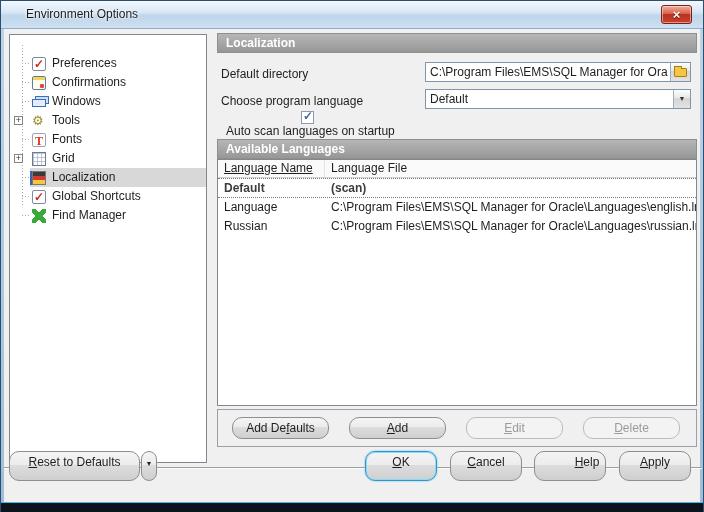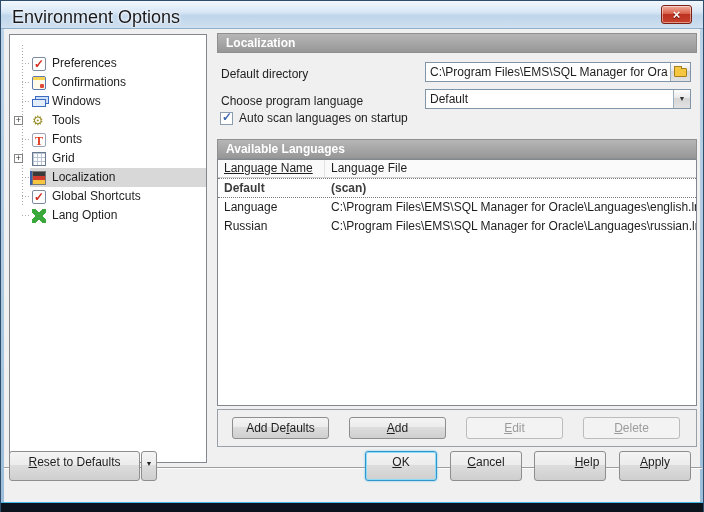--- a/index.html
+++ b/index.html
@@ -6,21 +6,21 @@
   html,body { width:704px; height:512px; }
   body { font-family:"Liberation Sans", sans-serif; font-size:12px; color:#1e1e1e; }
 
   .window { position:relative; width:704px; height:512px; background:#f0f0f0; overflow:hidden;
             border-left:1px solid #2e4d6b; border-right:1px solid #2e4d6b; border-top:1px solid #2e4d6b; }
 
   
   .titlebar { position:absolute; left:0; top:0; width:704px; height:28px;
     background:linear-gradient(180deg,#f2f8fd 0%,#d9e8f6 40%,#bed5ea 55%,#cfe0f0 100%);
     border-bottom:1px solid #8fb0cc; }
-  .title-text { position:absolute; left:11px; top:6px; font-size:18px; color:#19191c;
+  .title-text { position:absolute; left:25px; top:6px; font-size:12px; color:#19191c;
     text-shadow:0 0 4px #ffffff, 0 0 2px #ffffff; }
   .close-btn { position:absolute; right:13px; top:4px; width:31px; height:19px;
     background:linear-gradient(180deg,#f0b0a0 0%,#d9604a 45%,#bb3220 50%,#c8432d 100%);
     border:1px solid #7c2013; border-radius:3px; color:#fff; text-align:center; line-height:17px;
     font-weight:bold; font-size:13px; box-shadow:inset 0 0 0 1px rgba(255,255,255,.45); cursor:default;
     text-shadow:0 1px 1px #5c120a; }
 
   
   .edge-left  { position:absolute; left:0;  top:28px; width:3px; height:475px; background:linear-gradient(180deg,#bcd4e8,#9dbeda); }
   .edge-right { position:absolute; right:0; top:28px; width:3px; height:475px; background:linear-gradient(180deg,#bcd4e8,#9dbeda); }
@@ -88,39 +88,39 @@
     background:#f5c63f; border:1px solid #a5801d; border-bottom:none; }
 
   .combo { position:absolute; left:424px; top:88px; width:266px; height:20px;
     border:1px solid #8096a8; background:#fff; display:flex; }
   .combo .value { flex:1; line-height:18px; padding-left:4px; }
   .combo-btn { width:17px; height:18px; border-left:1px solid #9ab0c0;
     background:linear-gradient(180deg,#fdfdfd,#e8e8e8 45%,#d5d5d5 46%,#e2e2e2);
     text-align:center; cursor:default; }
   .combo-btn::after { content:"\25BC"; font-size:7px; color:#333; line-height:18px; }
 
-  .checkbox-row { position:absolute; left:219px; top:110px; display:flex; align-items:center; }
+  .checkbox-row { position:absolute; left:219px; top:110px; display:flex; align-items:center;flex-direction:column; }
   .checkbox { width:13px; height:13px; background:#fff; border:1px solid #8a9cae; position:relative; }
   .checkbox::after { content:"\2713"; position:absolute; left:1px; top:-3px; font-size:12px; font-weight:bold; color:#3f67b1; }
   .checkbox-row .cb-label { margin-left:6px; }
 
   
   .listbox { position:absolute; left:216px; top:158px; width:480px; height:247px;
     background:#fff; border:1px solid #828790; }
   .list-header { display:flex; height:18px; background:#fafafa; border-bottom:1px solid #d2d2d2; }
   .list-header .c1 { width:107px; padding-left:6px; line-height:17px; border-right:1px solid #e2e2e2;text-decoration:underline; }
   .list-header .c2 { flex:1; padding-left:6px; line-height:17px; }
   .lrow { display:flex; height:19px; line-height:18px; }
   .lrow .c1 { width:107px; padding-left:6px; overflow:hidden; white-space:nowrap; }
   .lrow .c2 { flex:1; padding-left:6px; overflow:hidden; white-space:nowrap; }
   .lrow.focused { font-weight:bold; color:#3d3d3d; border-top:1px dotted #7a7a7a; border-bottom:1px dotted #7a7a7a; height:20px; }
 
   
   .btn { background:linear-gradient(180deg,#f4f4f4,#ececec 45%,#dddddd 46%,#cfcfcf);
-    border:1px solid #8e8e8e; border-radius:3px; text-align:center; color:#1e1e1e;
+    border:1px solid #8e8e8e; border-radius:10px; text-align:center; color:#1e1e1e;
     font:12px "Liberation Sans",sans-serif; cursor:default; line-height:20px; }
   .btn.disabled { background:#f3f3f3; border-color:#bcbcbc; color:#9b9b9b; }
   .btn.focused { border-color:#2f96cd; box-shadow:0 0 0 1px #8edbf7 inset, 0 0 2px #5bc1ea; }
 
   .btn-panel { position:absolute; left:216px; top:408px; width:480px; height:38px;
     border:1px solid #9aa0a8; background:#f0f0f0; }
   .btn-panel .btn { position:absolute; top:7px; width:97px; height:22px; }
   .b-add-defaults { left:14px; } .b-add { left:131px; } .b-edit { left:248px; } .b-delete { left:365px; }
 
   .separator { position:absolute; left:3px; top:466px; width:698px; height:2px;
@@ -187,21 +187,21 @@
         <span class="label">Localization</span>
       </li>
       <li>
         <span class="hline"></span>
         <span class="ticon i-check"></span>
         <span class="label">Global Shortcuts</span>
       </li>
       <li>
         <span class="hline"></span>
         <span class="ticon i-find"></span>
-        <span class="label">Lang Option</span>
+        <span class="label">Find Manager</span>
       </li>
     </ul>
   </div>
 
   <div class="section-header hdr-loc">Localization</div>
 
   <div class="form-label lbl-dir">Default directory</div>
   <div class="textfield">
     <input value="C:\Program Files\EMS\SQL Manager for Oracle\Lang" style="">
     <div class="browse-btn">

